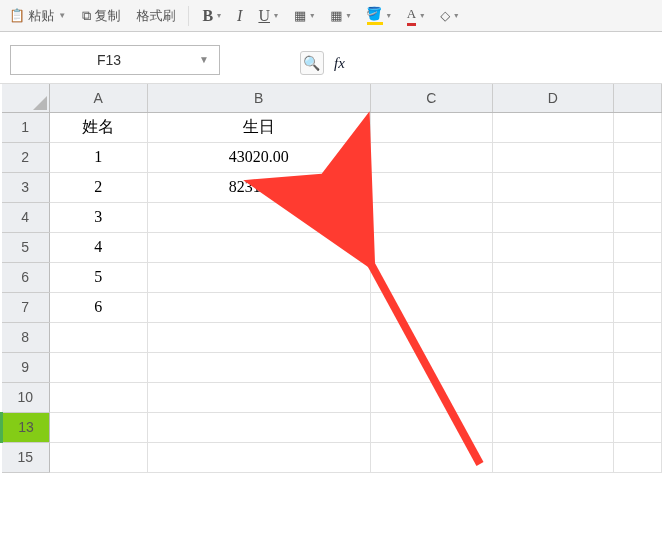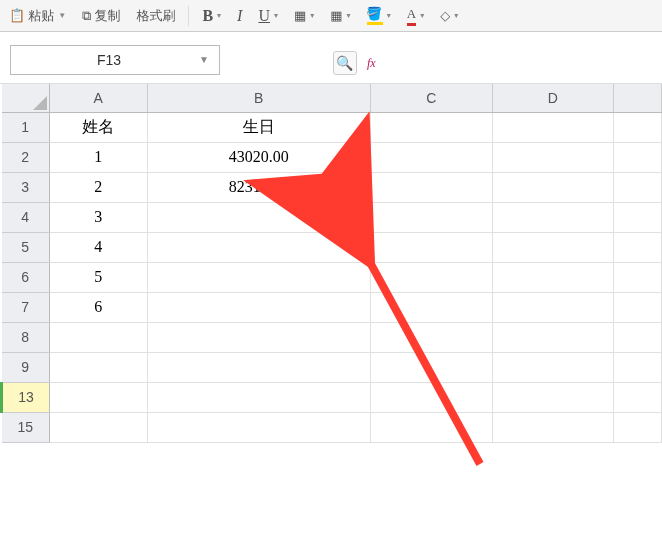--- a/index.html
+++ b/index.html
@@ -4,35 +4,35 @@
 <style>
 * { box-sizing: border-box; margin: 0; padding: 0; }
 body { font-family: "Microsoft YaHei", Arial, sans-serif; background: #fff; font-size: 13px; color: #333; overflow: hidden; width: 662px; height: 549px; position: relative; }
 
 .toolbar { height: 32px; background: #f5f5f5; border-bottom: 1px solid #ccc; display: flex; align-items: center; padding: 0 4px; gap: 6px; }
 .tb-btn { display: flex; align-items: center; gap: 3px; padding: 2px 5px; color: #555; cursor: pointer; font-size: 13px; }
 .tb-drop { font-size: 8px; color: #888; margin-left: 1px; }
 .tb-sep { width: 1px; height: 20px; background: #ddd; margin: 0 2px; }
 .fmt-icon { font-family: "Times New Roman", serif; font-size: 16px; }
 
-.namebox-row { height: 52px; display: flex; align-items: flex-end; padding: 0 10px 8px 10px; gap: 113px; border-bottom: 1px solid #ddd; }
+.namebox-row { height: 52px; display: flex; align-items: flex-end; padding: 0 10px 8px 10px; gap: 80px; border-bottom: 1px solid #ddd; }
 .namebox { width: 210px; height: 30px; border: 1px solid #bbb; display: flex; align-items: center; padding: 0 8px; background: #fff; position: relative; }
 .namebox-text { flex: 1; text-align: center; font-size: 14px; color: #333; }
 .namebox-drop { width: 12px; height: 12px; color: #888; font-size: 10px; }
 .fx-area { display: flex; align-items: center; gap: 10px; }
-.fx-icon { color: #be185d; font-style: italic; font-size: 12px; font-family: Georgia, serif; text-align: right; }
+.fx-icon { color: #0f172a; font-style: italic; font-size: 15px; font-family: Georgia, serif; text-align: right; }
 .zoom-icon { width: 24px; height: 24px; border: 1px solid #ccc; border-radius: 3px; display: flex; align-items: center; justify-content: center; font-size: 14px; color: #666; background: #f9f9f9; }
 
 .grid-area { position: relative; }
 table { border-collapse: collapse; table-layout: fixed; }
 .corner { width: 48px; height: 28px; background: #eceef1; border-right: 1px solid #bbb; border-bottom: 1px solid #bbb; position: relative; }
 .corner::after { content: ""; position: absolute; right: 2px; bottom: 2px; width: 0; height: 0; border-style: solid; border-width: 0 0 14px 14px; border-color: transparent transparent #b8b8b8 transparent; }
 .colh { height: 28px; background: #eceef1; border-right: 1px solid #ccc; border-bottom: 1px solid #bbb; text-align: center; font-size: 14px; color: #555; font-weight: normal; }
 .rowh { width: 48px; background: #eceef1; border-right: 1px solid #bbb; border-bottom: 1px solid #ccc; text-align: center; font-size: 14px; color: #555; font-weight: normal; }
-.rowh.sel { background: #fef9c3; border-left: 3px solid #4caf50; }
+.rowh.sel { background: #84cc16; border-left: 3px solid #4caf50; }
 td.cell { height: 30px; border-right: 1px solid #e0e0e0; border-bottom: 1px solid #e0e0e0; text-align: center; font-size: 16px; font-family: SimSun, serif; color: #000; padding: 0 4px; }
 .col-A { width: 98px; }
 .col-B { width: 224px; }
 .col-C { width: 122px; }
 .col-D { width: 122px; }
 .col-E { width: 48px; }
 
 .arrow-svg { position: absolute; left: 0; top: 0; pointer-events: none; }
 </style>
 </head>
@@ -173,20 +173,28 @@
         </tr>
   <tr>
           <th class="rowh">9</th>
           <td class="cell col-A"></td>
           <td class="cell col-B"></td>
           <td class="cell col-C"></td>
           <td class="cell col-D"></td>
           <td class="cell col-E"></td>
         </tr>
   <tr>
+          <th class="rowh">10</th>
+          <td class="cell col-A"></td>
+          <td class="cell col-B"></td>
+          <td class="cell col-C"></td>
+          <td class="cell col-D"></td>
+          <td class="cell col-E"></td>
+        </tr>
+  <tr>
           <th class="rowh sel">13</th>
           <td class="cell col-A"></td>
           <td class="cell col-B"></td>
           <td class="cell col-C"></td>
           <td class="cell col-D"></td>
           <td class="cell col-E"></td>
         </tr>
   <tr>
           <th class="rowh">15</th>
           <td class="cell col-A"></td>

